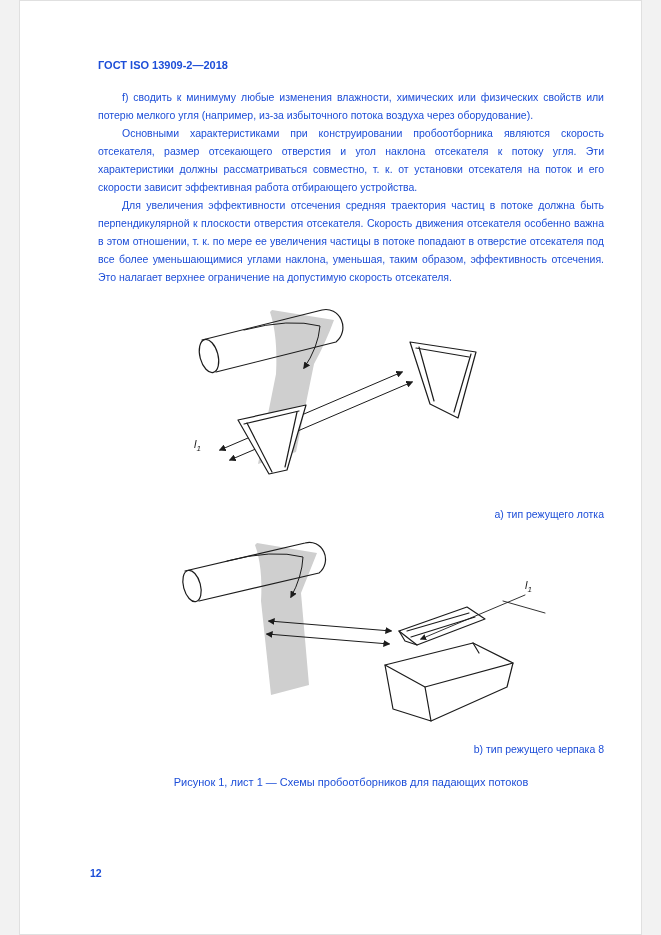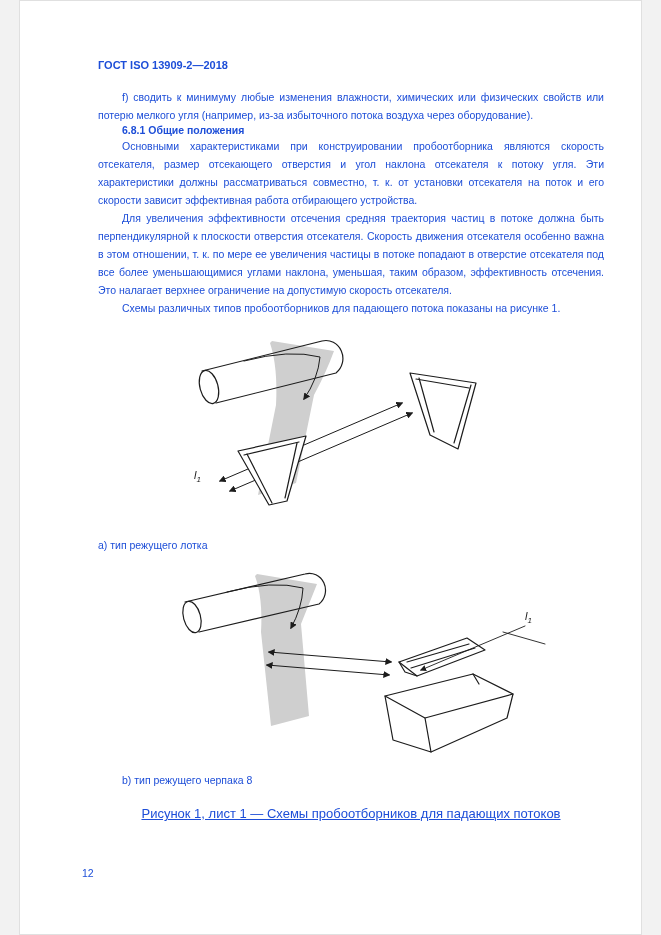--- a/index.html
+++ b/index.html
@@ -47,53 +47,51 @@
   .gap-12 { margin-top: 12px; }
   .gap-6  { margin-top: 6px;  }
   .figure-block {
     text-align: center;
     margin-top: 16px;
   }
   .figure-block.shift-right { padding-left: 24px; }
   .figure-caption-small {
     font-size: 10.5px;
     line-height: 13px;
-    text-align: left;
+    text-align: right;
     margin-top: 4px;
   }
   .figure-caption-main {
-    font-size: 13px;
+    font-size: 11px;
     line-height: 13px;
     text-align: center;
     margin-top: 20px;
-    text-decoration: underline;
   }
   .page-number {
     position: absolute;
-    left: 62px;
+    left: 70px;
     top: 866px;
     font-size: 10.5px;
+    font-weight: bold;
   }
   svg.diagram { display: inline-block; }
 </style>
 </head>
 <body>
 
 <div class="page">
   <div class="content">
 
     <div class="doc-header">ГОСТ ISO 13909-2—2018</div>
 
     <p class="para">f) сводить к минимуму любые изменения влажности, химических или физических свойств или потерю мелкого угля (например, из-за избыточного потока воздуха через оборудование).</p>
 
-    <p class="heading gap-6">6.8.1 Общие положения</p>
 
     <p class="para">Основными характеристиками при конструировании пробоотборника являются скорость отсекателя, размер отсекающего отверстия и угол наклона отсекателя к потоку угля. Эти характеристики должны рассматриваться совместно, т. к. от установки отсекателя на поток и его скорости зависит эффективная работа отбирающего устройства.</p>
     <p class="para">Для увеличения эффективности отсечения средняя траектория частиц в потоке должна быть перпендикулярной к плоскости отверстия отсекателя. Скорость движения отсекателя особенно важна в этом отношении, т. к. по мере ее увеличения частицы в потоке попадают в отверстие отсекателя под все более уменьшающимися углами наклона, уменьшая, таким образом, эффективность отсечения. Это налагает верхнее ограничение на допустимую скорость отсекателя.</p>
-    <p class="para">Схемы различных типов пробоотборников для падающего потока показаны на рисунке 1.</p>
 
     <div class="figure-block">
       <svg class="diagram" width="330" height="198" viewBox="0 0 330 198">
         <defs>
           <marker id="ahA" viewBox="0 0 10 10" refX="8" refY="5" markerWidth="7" markerHeight="7" orient="auto-start-reverse">
             <path d="M0,0 L10,5 L0,10 z" fill="#1c1c1c"></path>
           </marker>
         </defs>
 
         <path d="M86,8 L148,18 Q140,40 128,62 L110,150 L72,162 L90,72 Q92,34 84,10 z" fill="#cfcfcf" stroke="none"></path>

